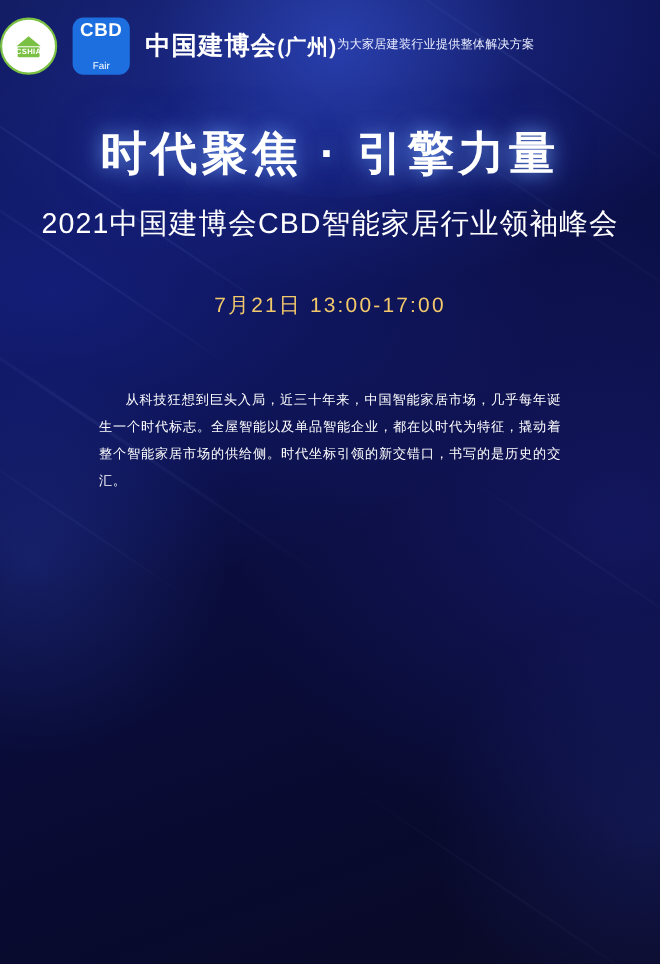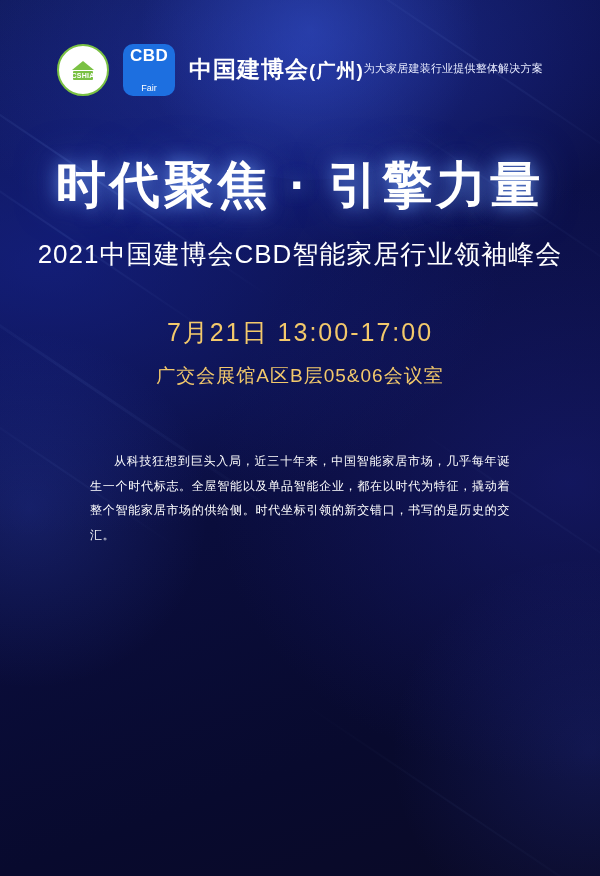--- a/index.html
+++ b/index.html
@@ -52,23 +52,23 @@
     position: relative;
     z-index: 3;
     width: 100%;
     height: 100%;
   }
 
   
   .logobar {
     display: flex;
     align-items: center;
-    justify-content: center;
+    justify-content: flex-start;
     gap: 14px;
-    padding-top: 44px;
+    padding-top: 16px;
   }
   .cshia-logo {
     width: 52px; height: 52px;
     border-radius: 50%;
     border: 2px solid #7ac143;
     background: #ffffff;
     display: flex; flex-direction: column;
     align-items: center; justify-content: center;
     box-sizing: border-box;
   }
@@ -119,22 +119,22 @@
   .brand-line2 {
     font-size: 11px;
     letter-spacing: .2px;
     margin-top: 4px;
     color: #e8ecff;
   }
 
   
   .headline {
     text-align: center;
-    margin-top: 56px;
-    font-size: 50px;
+    margin-top: 44px;
+    font-size: 42px;
     font-weight: bold;
     letter-spacing: 4px;
     color: #ffffff;
     text-shadow: 0 0 18px rgba(120,170,255,0.75), 0 0 40px rgba(80,120,255,0.5);
   }
   .subhead {
     text-align: center;
     margin-top: 18px;
     font-size: 26px;
     color: #ffffff;
@@ -142,21 +142,21 @@
     font-weight: 500;
   }
 
   
   .meta {
     text-align: center;
     margin-top: 44px;
     color: #f3c96b;
   }
   .meta-time {
-    font-size: 25px;
+    font-size: 19px;
     letter-spacing: 2px;
   }
   .meta-venue {
     font-size: 19px;
     letter-spacing: 1px;
     margin-top: 14px;
   }
 
   
   .body-copy {
@@ -207,21 +207,20 @@
         <div class="brand-line2">为大家居建装行业提供整体解决方案</div>
       </div>
     </div>
 
     <div class="headline">时代聚焦 · 引擎力量</div>
 
     <div class="subhead">2021中国建博会CBD智能家居行业领袖峰会</div>
 
     <div class="meta">
       <div class="meta-time">7月21日  13:00-17:00</div>
-      <div class="meta-venue">广交会展馆A区B层05&amp;06会议室</div>
     </div>
 
     <div class="body-copy">
       <p>从科技狂想到巨头入局，近三十年来，中国智能家居市场，几乎每年诞生一个时代标志。全屋智能以及单品智能企业，都在以时代为特征，撬动着整个智能家居市场的供给侧。时代坐标引领的新交错口，书写的是历史的交汇。</p>
     </div>
 
   </div>
 </div>
 
 </body></html>

